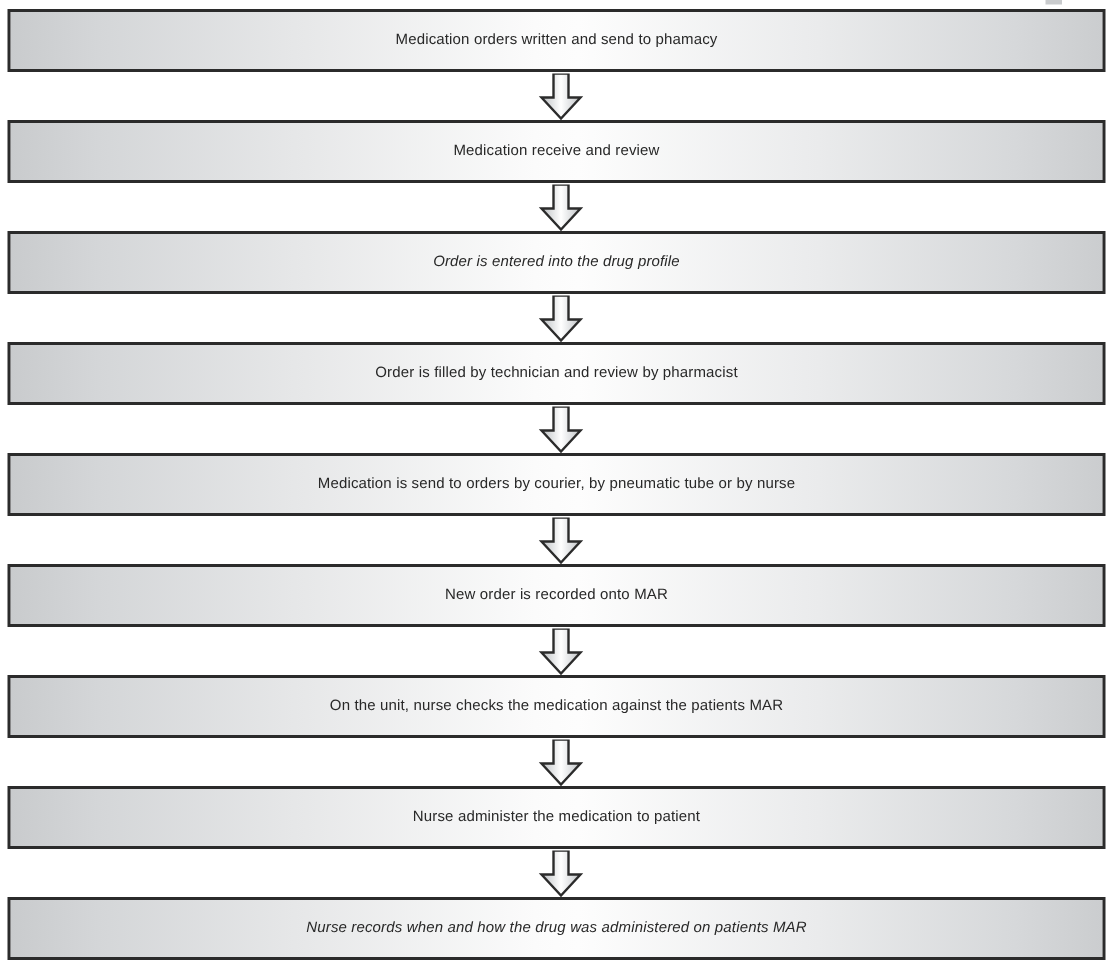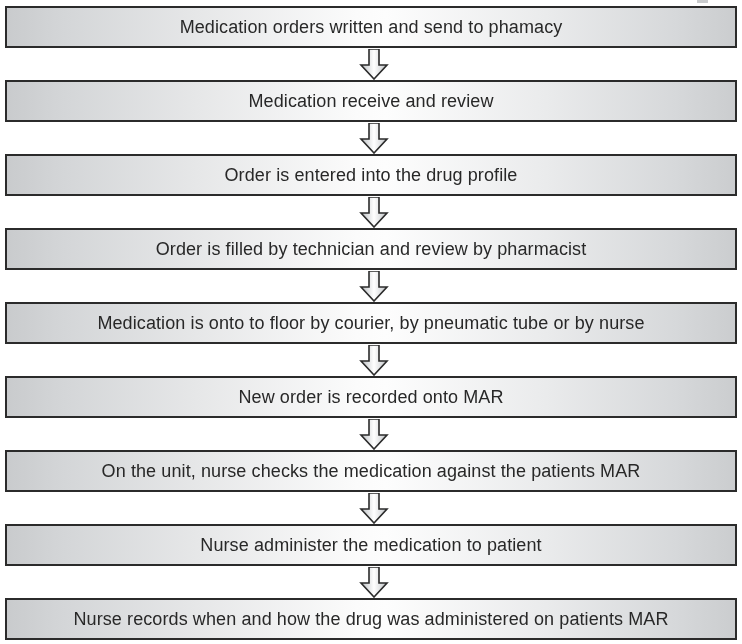--- a/index.html
+++ b/index.html
@@ -48,21 +48,21 @@
         #fdfdfd 52%,
         #eaebec 74%,
         #d6d8da 92%,
         #cbcdcf 100%);
     display: flex;
     align-items: center;
     justify-content: center;
   }
 
   .process-label {
-    font-size: 18px;
+    font-size: 10px;
     line-height: 16px;
     color: #282828;
     letter-spacing: 0.1px;
     white-space: nowrap;
     text-align: center;
     font-weight: normal;
   }
 
   .flow-arrow {
     position: absolute;
@@ -105,42 +105,42 @@
   <div class="process-box" style="top:80px;">
     <span class="process-label">Medication receive and review</span>
   </div>
 
   <div class="flow-arrow" style="top:123px;">
     <svg viewBox="0 0 30 31" xmlns="http://www.w3.org/2000/svg" aria-hidden="true">
       <path d="M10,0 L20,0 L20,16 L28,16 L15,30 L2,16 L10,16 Z" fill="url(#ag1)" stroke="#2b2b2b" stroke-width="1.6" stroke-linejoin="miter"></path>
     </svg>
   </div>
 
-  <div class="process-box" style="top:154px;">
+  <div class="process-box" style="top:154px;font-style:italic;">
     <span class="process-label">Order is entered into the drug profile</span>
   </div>
 
   <div class="flow-arrow" style="top:197px;">
     <svg viewBox="0 0 30 31" xmlns="http://www.w3.org/2000/svg" aria-hidden="true">
       <path d="M10,0 L20,0 L20,16 L28,16 L15,30 L2,16 L10,16 Z" fill="url(#ag1)" stroke="#2b2b2b" stroke-width="1.6" stroke-linejoin="miter"></path>
     </svg>
   </div>
 
   <div class="process-box" style="top:228px;">
     <span class="process-label">Order is filled by technician and review by pharmacist</span>
   </div>
 
   <div class="flow-arrow" style="top:271px;">
     <svg viewBox="0 0 30 31" xmlns="http://www.w3.org/2000/svg" aria-hidden="true">
       <path d="M10,0 L20,0 L20,16 L28,16 L15,30 L2,16 L10,16 Z" fill="url(#ag1)" stroke="#2b2b2b" stroke-width="1.6" stroke-linejoin="miter"></path>
     </svg>
   </div>
 
   <div class="process-box" style="top:302px;">
-    <span class="process-label">Medication is onto to floor by courier, by pneumatic tube or by nurse</span>
+    <span class="process-label">Medication is send to orders by courier, by pneumatic tube or by nurse</span>
   </div>
 
   <div class="flow-arrow" style="top:345px;">
     <svg viewBox="0 0 30 31" xmlns="http://www.w3.org/2000/svg" aria-hidden="true">
       <path d="M10,0 L20,0 L20,16 L28,16 L15,30 L2,16 L10,16 Z" fill="url(#ag1)" stroke="#2b2b2b" stroke-width="1.6" stroke-linejoin="miter"></path>
     </svg>
   </div>
 
   <div class="process-box" style="top:376px;align-items:center;">
     <span class="process-label">New order is recorded onto MAR</span>
@@ -165,17 +165,17 @@
   <div class="process-box" style="top:524px;">
     <span class="process-label">Nurse administer the medication to patient</span>
   </div>
 
   <div class="flow-arrow" style="top:567px;">
     <svg viewBox="0 0 30 31" xmlns="http://www.w3.org/2000/svg" aria-hidden="true">
       <path d="M10,0 L20,0 L20,16 L28,16 L15,30 L2,16 L10,16 Z" fill="url(#ag1)" stroke="#2b2b2b" stroke-width="1.6" stroke-linejoin="miter"></path>
     </svg>
   </div>
 
-  <div class="process-box" style="top:598px;">
+  <div class="process-box" style="top:598px;font-style:italic;">
     <span class="process-label">Nurse records when and how the drug was administered on patients MAR</span>
   </div>
 
 </div>
 
 </body></html>

